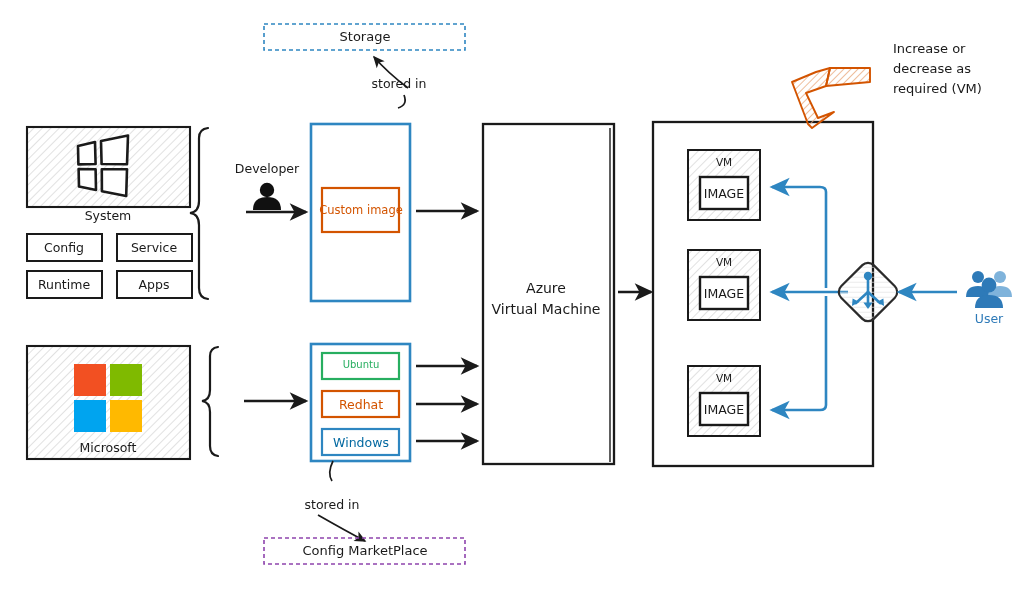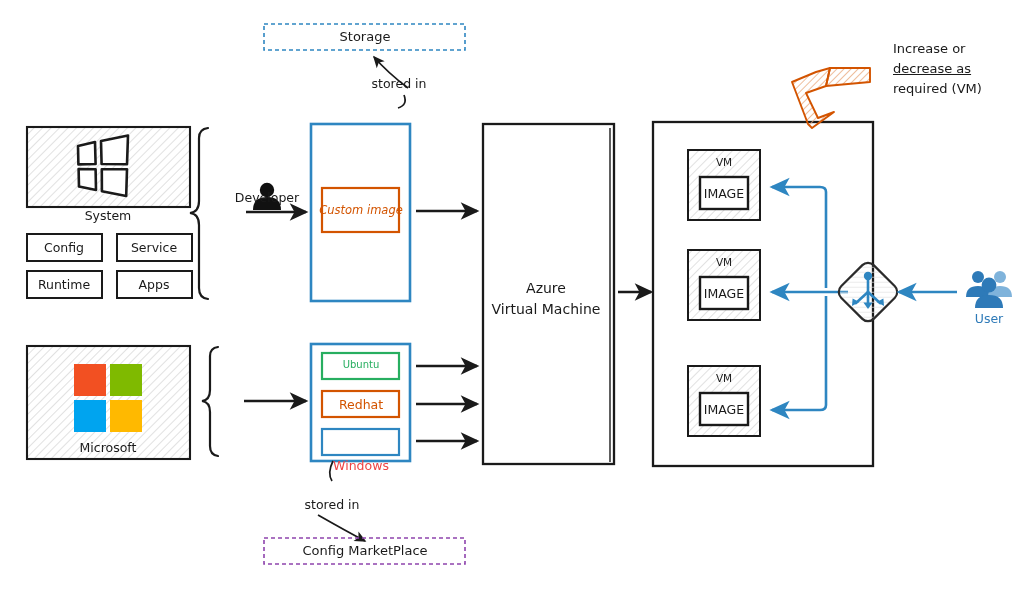--- a/index.html
+++ b/index.html
@@ -168,43 +168,43 @@
 
 <div class="lbl c" style="left:108px;top:208px;font-size:12.5px;color:#1a1a1a;">System</div>
 
 <div class="lbl c" style="left:64px;top:240px;font-size:12.5px;color:#1a1a1a;">Config</div>
 <div class="lbl c" style="left:154px;top:240px;font-size:12.5px;color:#1a1a1a;">Service</div>
 <div class="lbl c" style="left:64px;top:277px;font-size:12.5px;color:#1a1a1a;">Runtime</div>
 <div class="lbl c" style="left:154px;top:277px;font-size:12.5px;color:#1a1a1a;">Apps</div>
 
 <div class="lbl c" style="left:108px;top:440px;font-size:12.5px;color:#1a1a1a;">Microsoft</div>
 
-<div class="lbl c" style="left:267px;top:161px;font-size:12.5px;color:#1a1a1a;margin-top:29px;">Developer</div>
-
-<div class="lbl c" style="left:361px;top:203px;font-size:11.5px;color:#d35400;font-style:italic;">Custom image</div>
+<div class="lbl c" style="left:267px;top:161px;font-size:12.5px;color:#1a1a1a;">Developer</div>
+
+<div class="lbl c" style="left:361px;top:203px;font-size:11.5px;color:#d35400;">Custom image</div>
 
 <div class="lbl c" style="left:361px;top:359px;font-size:10px;color:#27ae60;">Ubuntu</div>
 <div class="lbl c" style="left:361px;top:397px;font-size:12.5px;color:#d35400;">Redhat</div>
-<div class="lbl c" style="left:361px;top:435px;font-size:12.5px;color:#ef4444;margin-top:23px;">Windows</div>
+<div class="lbl c" style="left:361px;top:435px;font-size:12.5px;color:#0369a1;">Windows</div>
 
 <div class="lbl c" style="left:332px;top:497px;font-size:12.5px;color:#1a1a1a;">stored in</div>
 
 <div class="lbl c" style="left:365px;top:543px;font-size:13px;color:#1a1a1a;">Config MarketPlace</div>
 
 <div class="lbl c" style="left:546px;top:280px;font-size:14px;color:#1a1a1a;">Azure</div>
 <div class="lbl c" style="left:546px;top:301px;font-size:14px;color:#1a1a1a;">Virtual Machine</div>
 
 <div class="lbl c" style="left:724px;top:156px;font-size:10.5px;color:#1a1a1a;">VM</div>
 <div class="lbl c" style="left:724px;top:186px;font-size:12.5px;color:#1a1a1a;">IMAGE</div>
 
 <div class="lbl c" style="left:724px;top:256px;font-size:10.5px;color:#1a1a1a;">VM</div>
 <div class="lbl c" style="left:724px;top:286px;font-size:12.5px;color:#1a1a1a;">IMAGE</div>
 
 <div class="lbl c" style="left:724px;top:372px;font-size:10.5px;color:#1a1a1a;">VM</div>
 <div class="lbl c" style="left:724px;top:402px;font-size:12.5px;color:#1a1a1a;">IMAGE</div>
 
 <div class="lbl c" style="left:989px;top:311px;font-size:12.5px;color:#2e7ab8;">User</div>
 
 <div class="lbl" style="left:893px;top:41px;font-size:13px;color:#1a1a1a;">Increase or</div>
-<div class="lbl" style="left:893px;top:61px;font-size:13px;color:#1a1a1a;text-decoration:underline;">decrease as</div>
+<div class="lbl" style="left:893px;top:61px;font-size:13px;color:#1a1a1a;">decrease as</div>
 <div class="lbl" style="left:893px;top:81px;font-size:13px;color:#1a1a1a;">required (VM)</div>
 
 </div>
 
 </body></html>

